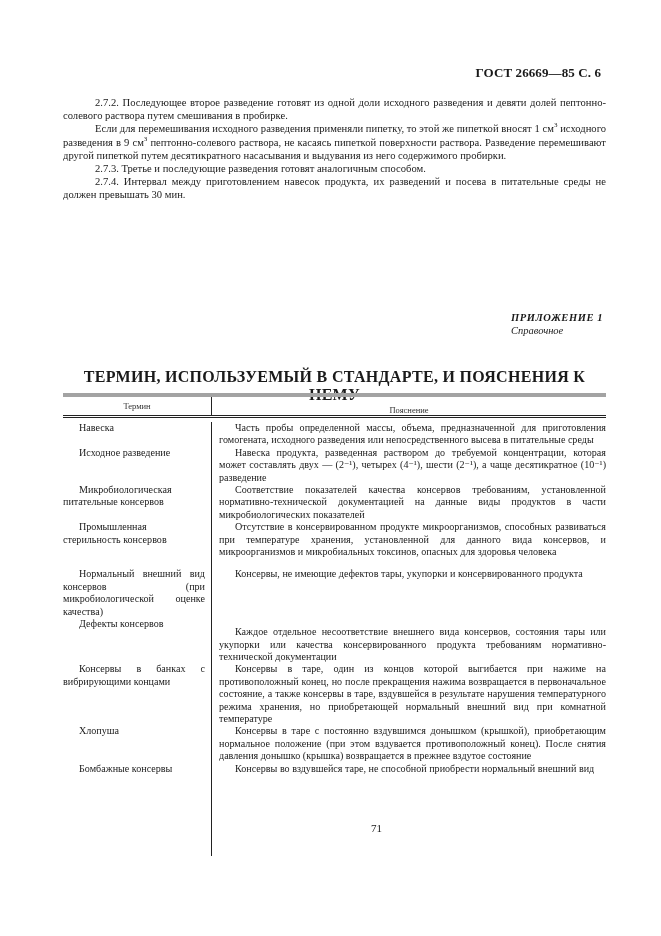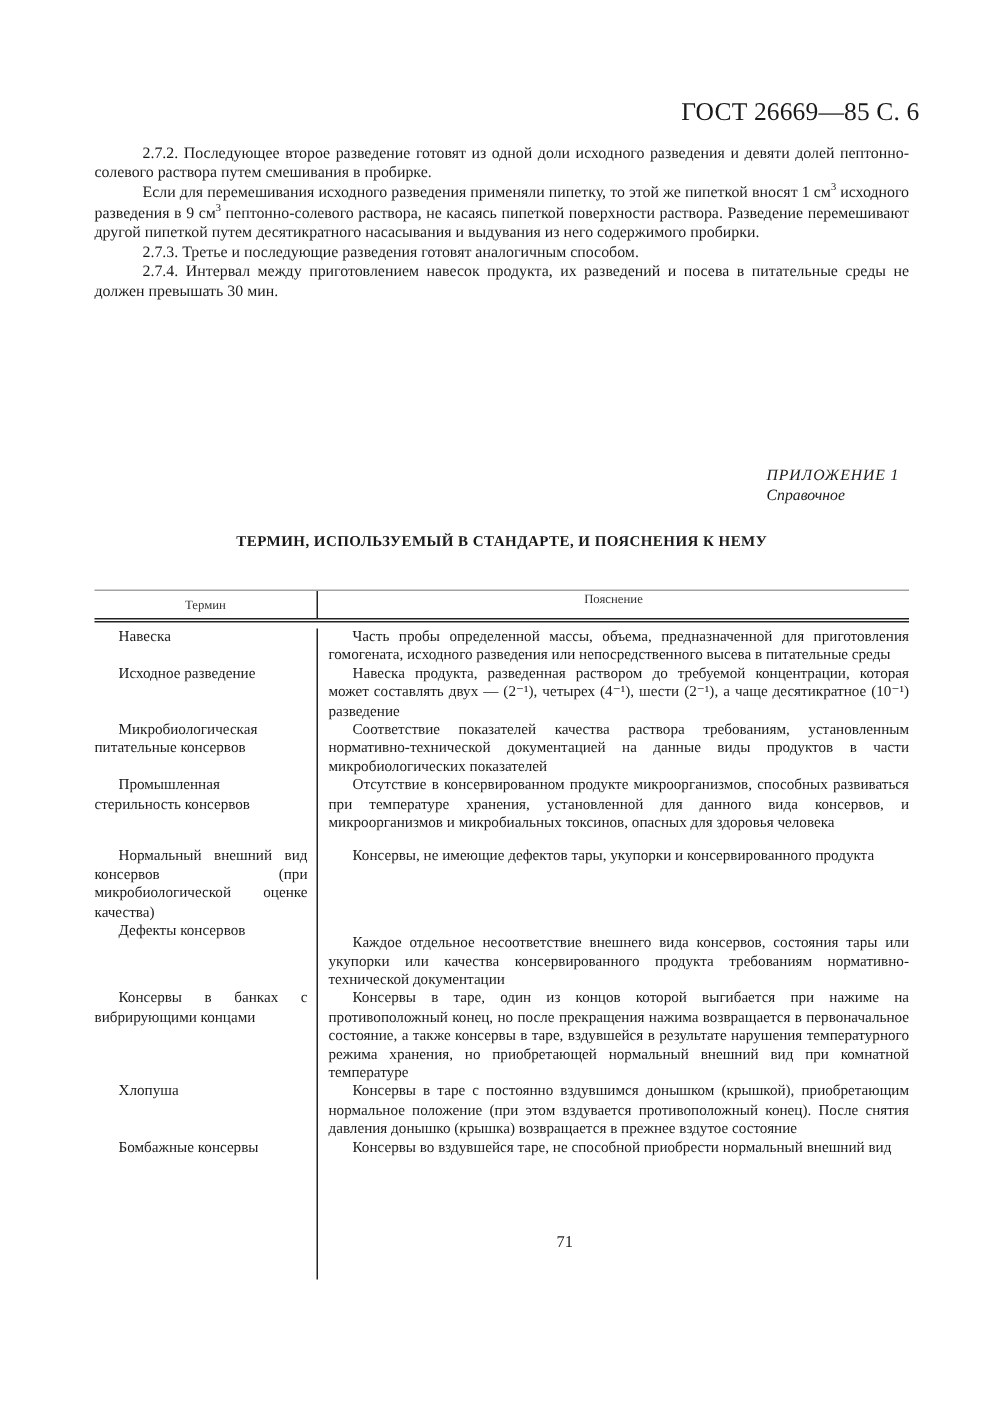--- a/index.html
+++ b/index.html
@@ -2,43 +2,43 @@
 <html><head>
 <meta charset="utf-8">
 <style>
   html, body { margin: 0; padding: 0; background: #ffffff; }
   body {
     width: 661px; height: 936px; position: relative; overflow: hidden;
     font-family: "Liberation Serif", "DejaVu Serif", serif;
     color: #1a1a1a;
   }
   .page-header {
-    position: absolute; top: 65px; right: 48px;
-    font-weight: normal; font-size: 17px; letter-spacing: 0.1px;
+    position: absolute; top: 65px; right: 60px;
+    font-weight: bold; font-size: 13px; letter-spacing: 0.1px;
   }
   .body-text {
     position: absolute; left: 63px; width: 543px; top: 96px;
     font-size: 10.6px; line-height: 13.2px; text-align: justify;
   }
   .body-text p { margin: 0; text-indent: 32px; }
   .appendix {
     position: absolute; top: 311px; left: 511px;
     font-size: 10.5px; line-height: 13px; font-style: italic;
   }
-  .appendix .title { letter-spacing: 0.6px; }
+  .appendix .title { letter-spacing: 0.6px; font-weight: bold; }
   .table-title {
-    position: absolute; top: 356px; left: 63px; width: 543px;
-    text-align: center; font-weight: bold; font-size: 10px; letter-spacing: 0.3px;
+    position: absolute; top: 368px; left: 63px; width: 543px;
+    text-align: center; font-weight: bold; font-size: 16px; letter-spacing: 0.3px;
   }
   .terms-table {
     position: absolute; top: 393px; left: 63px; width: 543px;
   }
   .thead {
-    display: flex; border-top: 1px solid #a3a3a3; border-bottom: 3px double #222;
-    height: 18px; align-items: flex-start; font-size: 8.5px; color: #333;
+    display: flex; border-top: 4px solid #a3a3a3; border-bottom: 3px double #222;
+    height: 18px; align-items: flex-end; font-size: 8.5px; color: #333;
   }
   .thead .c1 { width: 148px; text-align: center; border-right: 1px solid #222; height: 100%; display:flex; align-items:center; justify-content:center; }
   .thead .c2 { flex: 1; text-align: center; }
   .tbody { position: relative; }
   .tbody::before {
     content: ""; position: absolute; left: 148px; top: 0; width: 1px;
     height: 434px; background: #222;
   }
   .row { display: flex; font-size: 10.1px; line-height: 12.4px; }
   .row .term { width: 142px; padding-right: 6px; text-align: justify; }
@@ -91,21 +91,21 @@
         </div>
       <div class="expl">
           <span class="e">Навеска продукта, разведенная раствором до требуемой концентрации, которая может составлять двух — (2⁻¹), четырех (4⁻¹), шести (2⁻¹), а чаще десятикратное (10⁻¹) разведение</span>
         </div>
     </div>
     <div class="row">
       <div class="term">
           <span class="t">Микробиологическая питательные консервов</span>
         </div>
       <div class="expl">
-          <span class="e">Соответствие показателей качества раствора требованиям, установленным нормативно-технической документацией на данные виды продуктов в части микробиологических показателей</span>
+          <span class="e">Соответствие показателей качества консервов требованиям, установленной нормативно-технической документацией на данные виды продуктов в части микробиологических показателей</span>
         </div>
     </div>
     <div class="row">
       <div class="term">
           <span class="t">Промышленная стерильность консервов</span>
         </div>
       <div class="expl">
           <span class="e">Отсутствие в консервированном продукте микроорганизмов, способных развиваться при температуре хранения, установленной для данного вида консервов, и микроорганизмов и микробиальных токсинов, опасных для здоровья человека</span>
         </div>
     </div>

